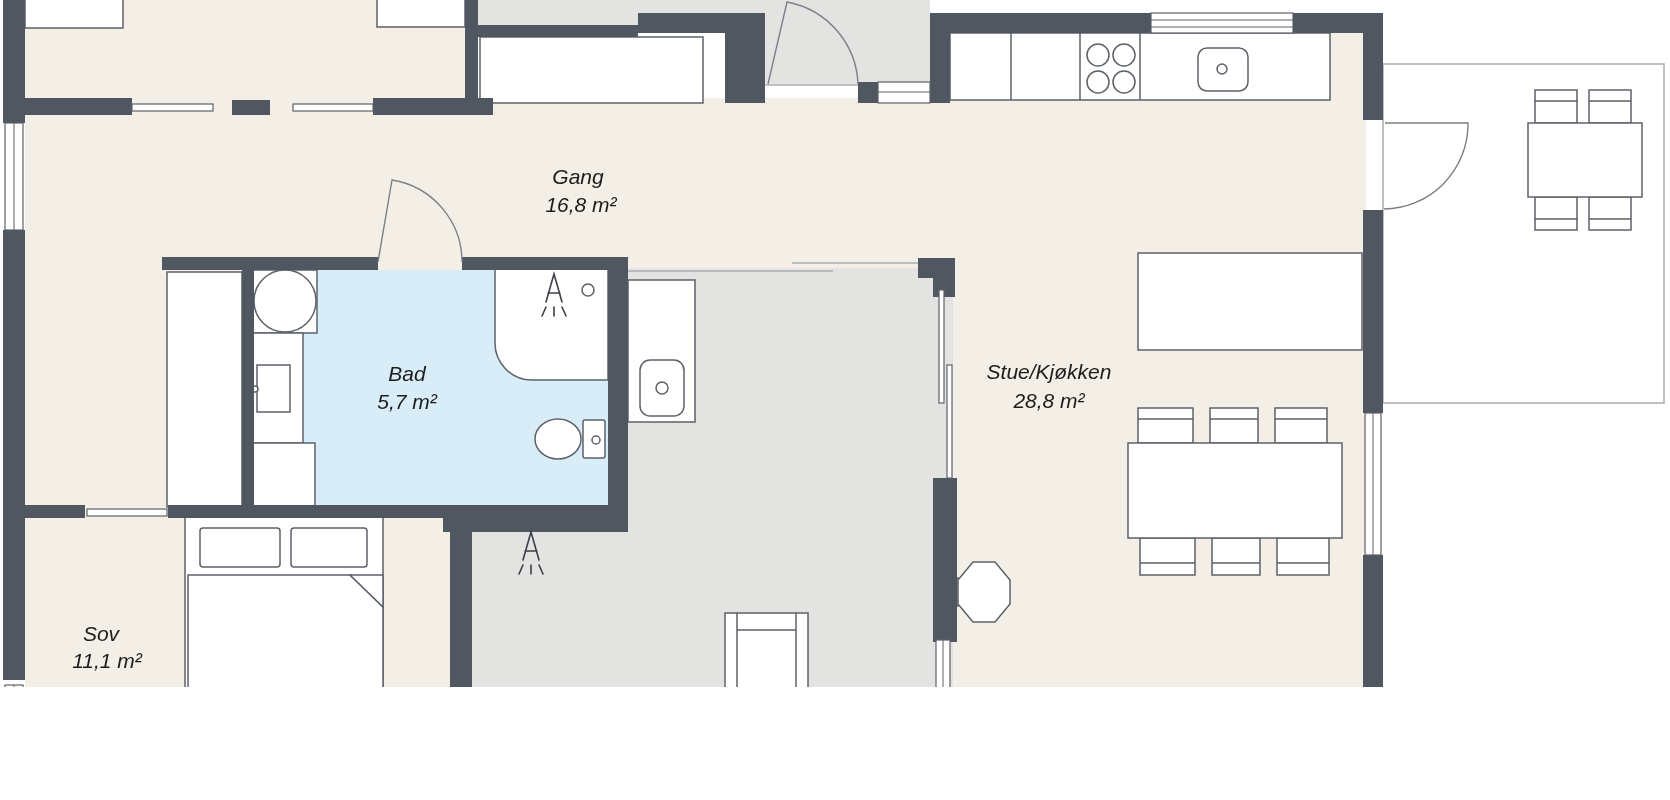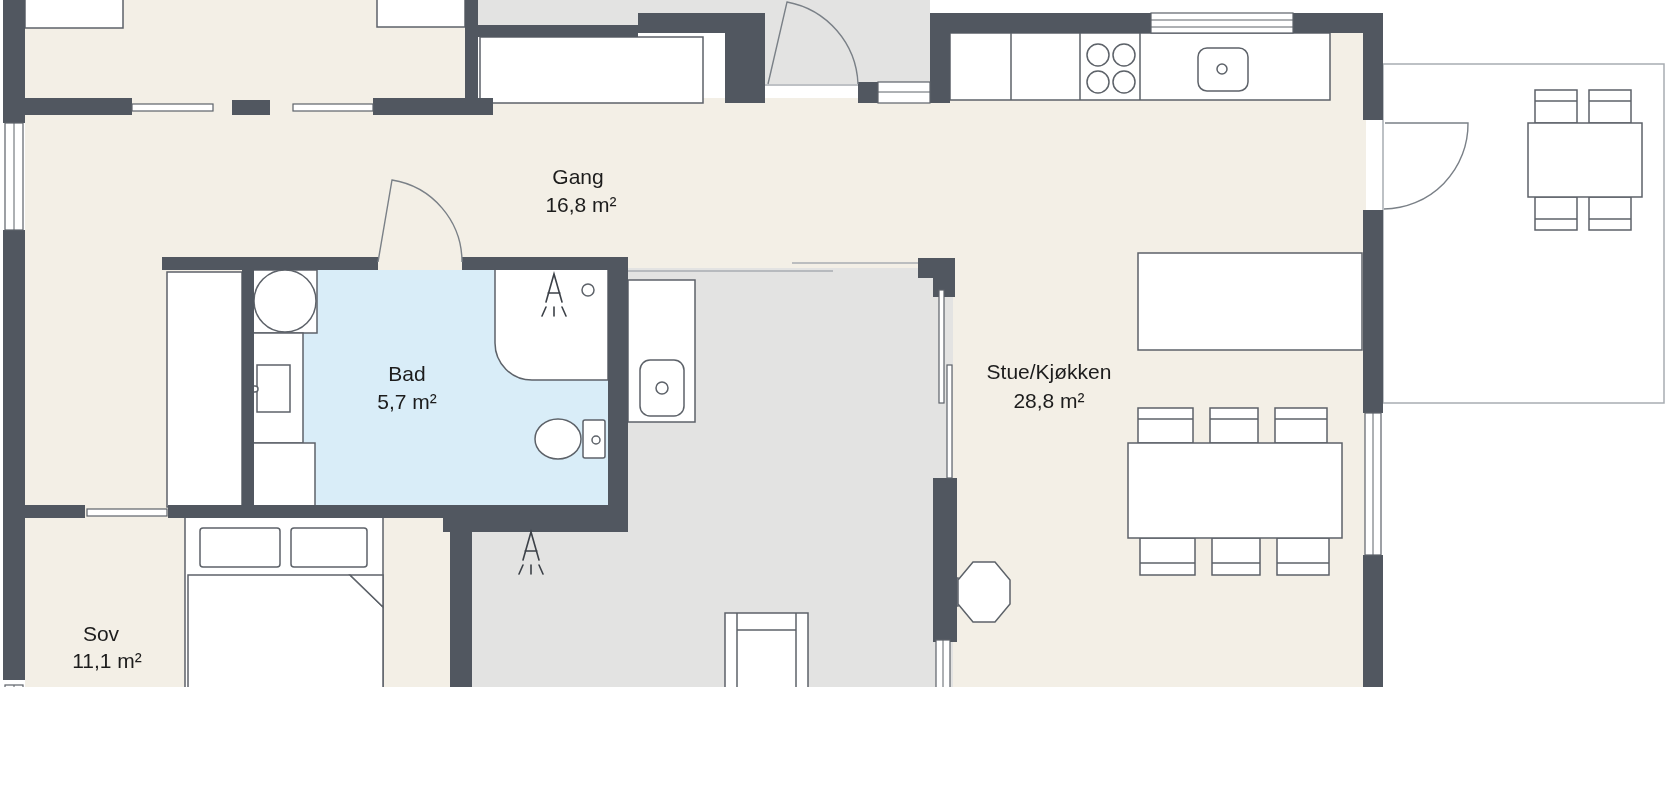--- a/index.html
+++ b/index.html
@@ -1,17 +1,17 @@
 <!DOCTYPE html>
 <html style="--wall: #515760; --floor: #f3efe6; --outdoor: #e3e3e2; --wet: #d9edf8; --line: #5d6269; --glass: #9aa0a5; --thin: #a8adb2; --text: #1c1c1c; --bg: #ffffff;"><head>
 <meta charset="utf-8">
 <style>
   html,body{margin:0;padding:0;background:#fff;}
   .stage{position:relative;width:1670px;height:687px;background:var(--bg,#fff);overflow:hidden;
-         font-family:"Liberation Sans",sans-serif;}
+         font-family:"Liberation Sans",sans-serif;font-style:italic;}
   svg{display:block}
   .wall{fill:var(--wall)}
   .floor{fill:var(--floor)}
   .outdoor{fill:var(--outdoor)}
   .wet{fill:var(--wet)}
   .furn{fill:#ffffff;stroke:var(--line);stroke-width:1.5}
   .furn-line{stroke:var(--line);stroke-width:1.5;fill:none}
   .win{fill:#ffffff;stroke:var(--line);stroke-width:1.2}
   .win-line{stroke:var(--line);stroke-width:1;fill:none}
   .slide{fill:#ffffff;stroke:var(--line);stroke-width:1.2}

